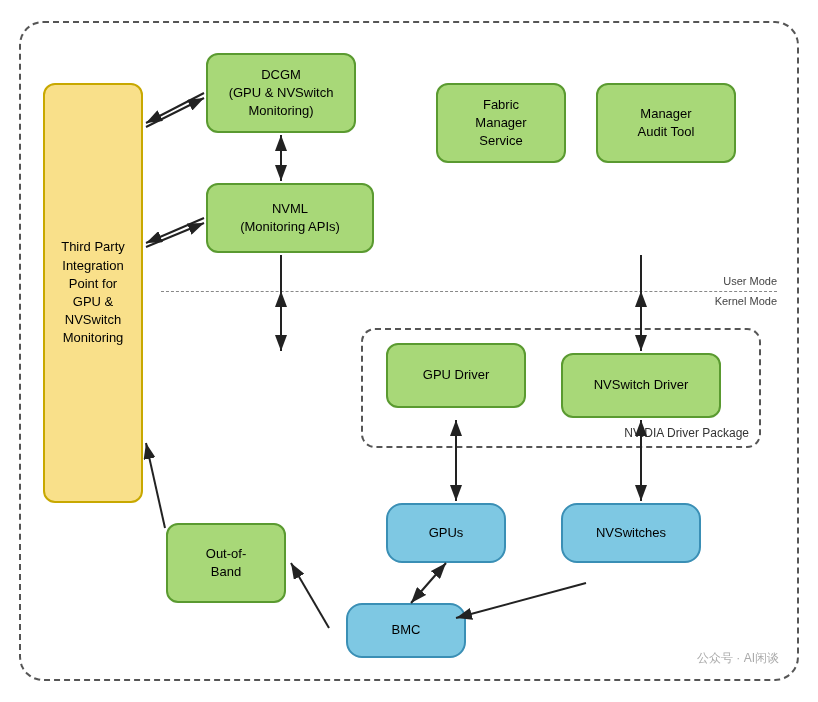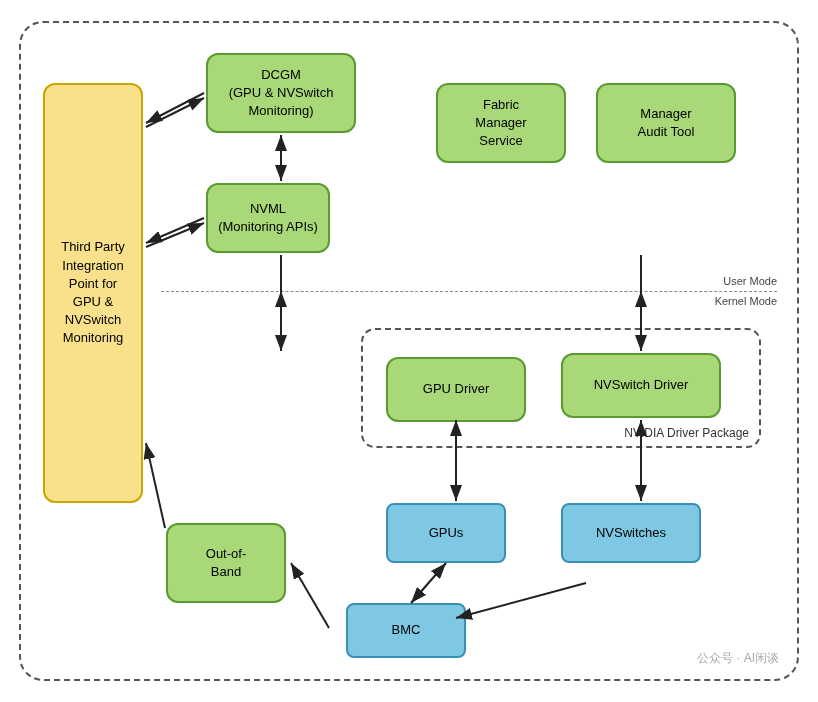--- a/index.html
+++ b/index.html
@@ -52,21 +52,21 @@
       text-align: center;
       font-size: 13px;
       line-height: 1.4;
       padding: 8px 10px;
     }
 
     
     .blue-box {
       background: #7ec8e3;
       border: 2px solid #3a8fb5;
-      border-radius: 8px;
+      border-radius: 16px;
       display: flex;
       align-items: center;
       justify-content: center;
       text-align: center;
       font-size: 13px;
       line-height: 1.4;
       padding: 20px 10px;
     }
 
     
@@ -76,21 +76,21 @@
       top: 30px;
       width: 150px;
       height: 80px;
     }
 
     
     .nvml-box {
       position: absolute;
       left: 185px;
       top: 160px;
-      width: 124px;
+      width: 168px;
       height: 70px;
     }
 
     
     .fm-package-box {
       position: absolute;
       left: 390px;
       top: 20px;
       width: 350px;
       height: 210px;
@@ -152,21 +152,21 @@
       bottom: 6px;
       right: 10px;
       font-size: 12px;
       color: #333;
     }
 
     
     .gpu-driver-box {
       position: absolute;
       left: 365px;
-      top: 334px;
+      top: 320px;
       width: 140px;
       height: 65px;
     }
 
     
     .nvswitch-driver-box {
       position: absolute;
       left: 540px;
       top: 330px;
       width: 160px;

